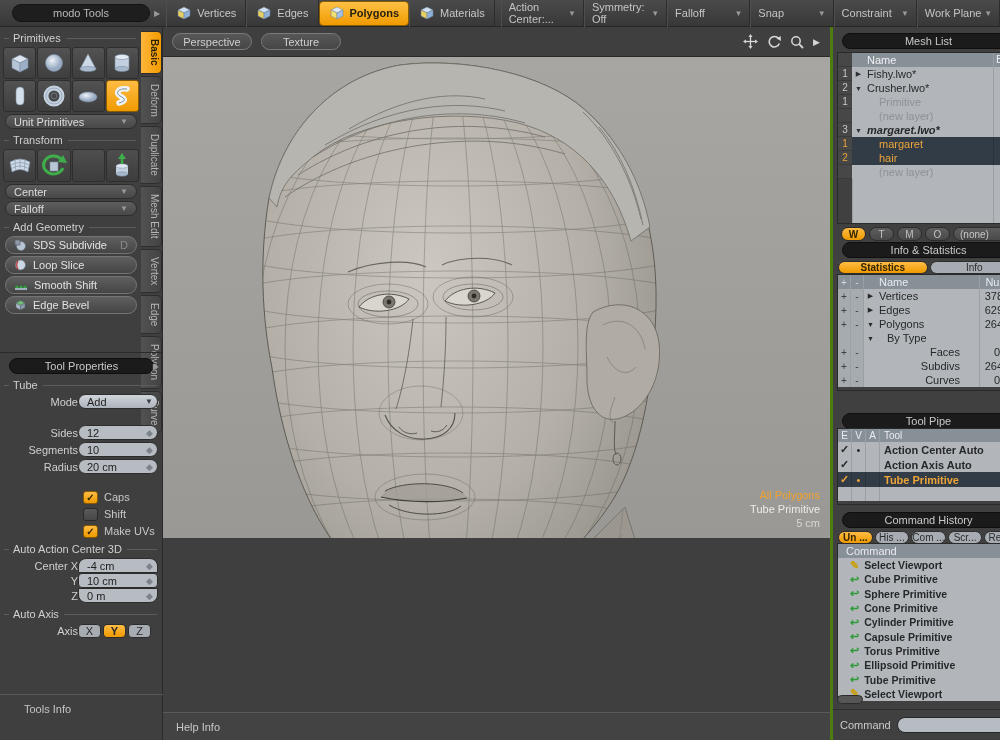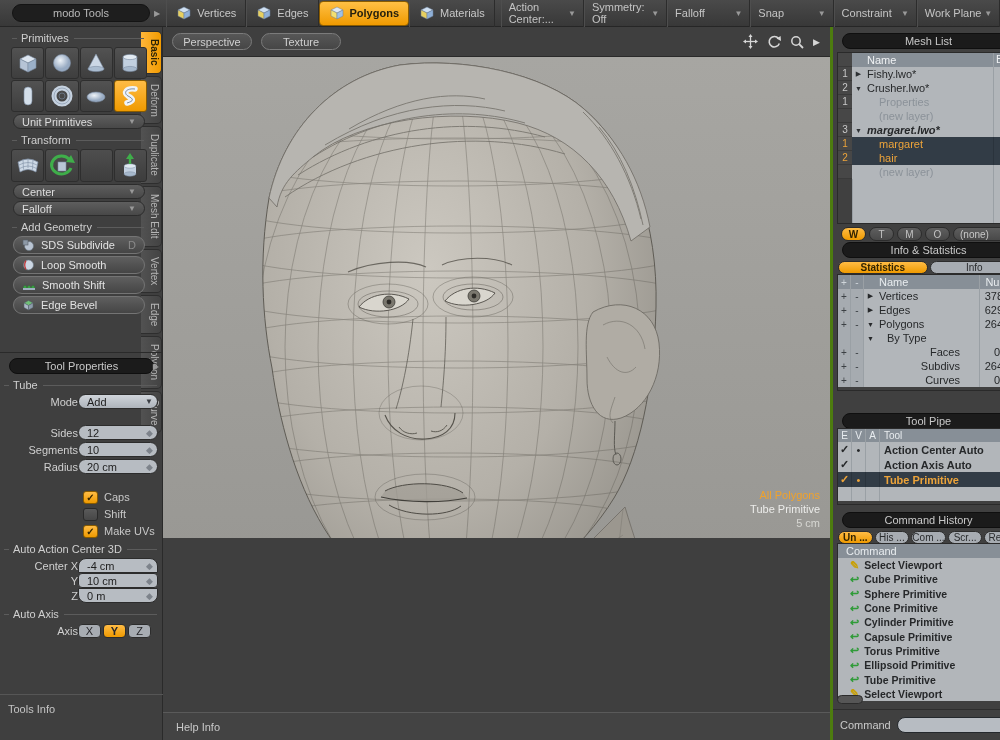--- a/index.html
+++ b/index.html
@@ -22,21 +22,21 @@
     border-left:1px solid #4e4e4e; border-right:1px solid #2c2c2c; color:#c8c8c8;}
   .mode-tab.active { background:linear-gradient(#ffc045,#f09a00);
     color:#26200e; font-weight:bold; border-radius:4px; border:1px solid #8a5c00; margin:1px 0;}
   .tb-drops { flex:1; display:flex; height:27px; align-items:stretch; margin-left:6px;}
   .tb-drop { flex:1; display:flex; align-items:center; justify-content:space-between;
     padding:0 7px; border-left:1px solid #4e4e4e; border-right:1px solid #2c2c2c; color:#c4c4c4;}
   .dd-caret { color:#999; font-size:8px; }
   
   .sidebar { position:absolute; left:0; top:27px; width:163px; bottom:0; background:#3f3f3f;
     border-right:1px solid #2a2a2a;}
-  .side-top { position:absolute; left:8px; top:0; width:142px; }
+  .side-top { position:absolute; left:0; top:0; width:142px; }
   .vtabs { position:absolute; right:0; top:4px; width:21px; display:flex; flex-direction:column; gap:2px;}
   .vtab { writing-mode:vertical-rl; background:linear-gradient(90deg,#525252,#434343);
     border:1px solid #2e2e2e; border-left:none; border-radius:0 5px 5px 0; color:#b5b5b5;
     padding:7px 1px; font-size:10px; text-align:center;}
   .vtab.active { background:linear-gradient(90deg,#ffb63a,#f29b00); color:#2a2208; font-weight:bold;}
   .sec-title { display:flex; align-items:center; color:#cfcfcf; margin:5px 6px 3px 4px; white-space:nowrap;}
   .sec-title::before { content:""; width:5px; border-top:1px solid #5c5c5c; margin-right:4px;}
   .sec-title::after { content:""; flex:1; border-top:1px solid #5c5c5c; margin-left:5px;}
   .prim-grid { display:grid; grid-template-columns:repeat(4,1fr); gap:1px; margin:1px 3px;}
   .prim-btn { height:32px; background:linear-gradient(#525252,#3e3e3e); border:1px solid #2e2e2e;
@@ -66,21 +66,21 @@
   .check-row { display:flex; align-items:center; gap:6px; margin:3px 0 3px 83px; height:14px;}
   .checkbox { width:15px; height:13px; border-radius:3px; background:linear-gradient(#5a5a5a,#474747);
     border:1px solid #2a2a2a; display:flex; align-items:center; justify-content:center;
     color:transparent; font-size:10px;}
   .checkbox.checked { background:linear-gradient(#ffbc45,#ef9a00); color:#332400; font-weight:bold; border-color:#8a5c00;}
   .seg-group { display:flex; gap:2px; }
   .seg { width:23px; height:14px; background:#a7acb2; color:#26262a; border:1px solid #2c2c2c;
     border-radius:4px; display:flex; align-items:center; justify-content:center;}
   .seg.active { background:linear-gradient(#ffbc45,#ef9a00); font-weight:bold;}
   .side-footer { position:absolute; left:0; bottom:0; width:163px; height:46px; border-top:1px solid #565656;}
-  .tools-info { margin:8px 0 0 8px; color:#c4c4c4;}
+  .tools-info { margin:8px 0 0 24px; color:#c4c4c4;}
   
   .viewport { position:absolute; left:163px; top:27px; width:667px; height:685px; background:#3f3f3f;}
   .vp-header { position:absolute; top:0; left:0; right:0; height:30px; display:flex; align-items:center;
     border-bottom:1px solid #2a2a2a;}
   .vp-pill { min-width:80px; height:17px; background:linear-gradient(#575757,#464646);
     border:1px solid #7b7b7b; border-radius:9px; margin-left:9px; display:flex;
     align-items:center; justify-content:center; color:#cfcfcf;}
   .vp-icons { margin-left:auto; display:flex; align-items:center; gap:9px; padding-right:10px;}
   .vp-canvas { position:absolute; top:30px; left:0; width:667px; height:481px; overflow:hidden;}
   .vp-overlay { position:absolute; right:10px; bottom:8px; text-align:right; line-height:14px;}
@@ -360,21 +360,21 @@
           <rect x="1" y="1" width="5" height="5" fill="#8d99a6" stroke="#57606a" stroke-width=".6"></rect>
         </svg>
       <span>SDS Subdivide</span>
       <span class="geo-short">D</span>
     </div>
     <div class="geo-btn">
       <svg width="13" height="12" viewBox="0 0 13 12">
           <circle cx="6.5" cy="6" r="5" fill="#ccd7e4" stroke="#66727e" stroke-width=".6"></circle>
           <path d="M4 1.6 C2.6 4 2.6 8 4 10.4" fill="none" stroke="#c23333" stroke-width="1.2"></path>
         </svg>
-      <span>Loop Smooth</span>
+      <span>Loop Slice</span>
     </div>
     <div class="geo-btn">
       <svg width="14" height="12" viewBox="0 0 14 12">
           <path d="M1 9 Q3 4 5 9 Q7 4 9 9 Q11 4 13 9 Z" fill="#3fae4a" stroke="#2a7d33" stroke-width=".6"></path>
           <rect x="1" y="9" width="12" height="2" fill="#9fb0c0"></rect>
         </svg>
       <span>Smooth Shift</span>
     </div>
     <div class="geo-btn">
       <svg width="13" height="12" viewBox="0 0 13 12">
@@ -687,21 +687,21 @@
     </div>
     <div class="mrow">
       <div class="m-num">2</div>
       <div class="m-arrow lt">▼</div>
       <div class="m-name lt">Crusher.lwo*</div>
       <div class="m-bg lt"></div>
     </div>
     <div class="mrow">
       <div class="m-num">1</div>
       <div class="m-arrow lt"></div>
-      <div class="m-name lt muted" style="padding-left:14px">Properties</div>
+      <div class="m-name lt muted" style="padding-left:14px">Primitive</div>
       <div class="m-bg lt"></div>
     </div>
     <div class="mrow">
       <div class="m-num"></div>
       <div class="m-arrow lt"></div>
       <div class="m-name lt muted" style="padding-left:14px">(new layer)</div>
       <div class="m-bg lt"></div>
     </div>
     <div class="mrow">
       <div class="m-num">3</div>

